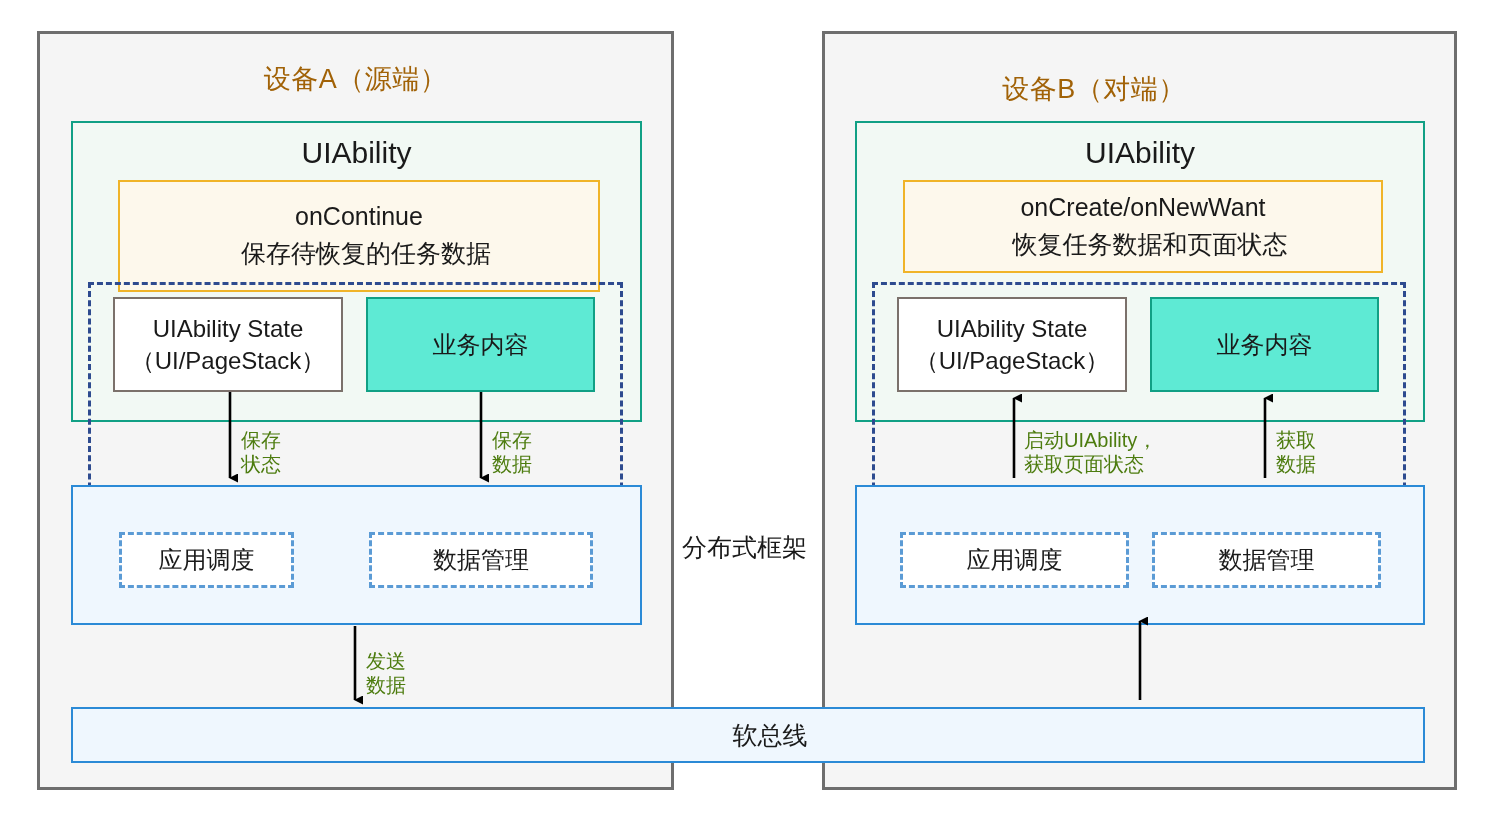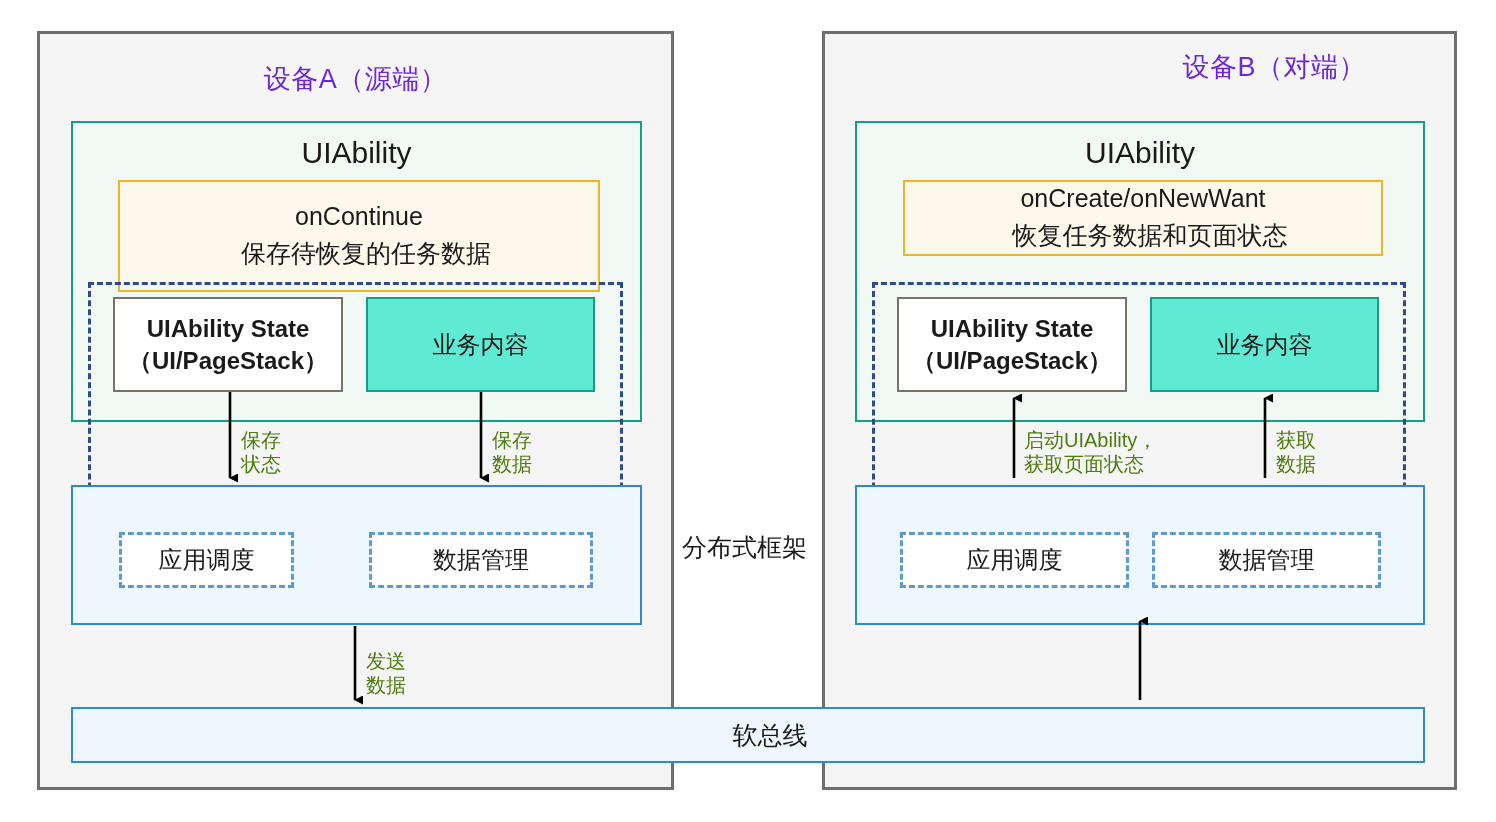--- a/index.html
+++ b/index.html
@@ -23,21 +23,21 @@
   
   .device-frame {
     background: #f5f5f5;
     border: 3px solid #6e6e6e;
   }
   .device-title {
     position: absolute;
     left: 0; right: 0;
     text-align: center;
     font-size: 27px;
-    color: #6d28d9;
+    color: #a16207;
     letter-spacing: 0.5px;
   }
 
   
   .uiability-panel {
     background: #f2f9f4;
     border: 2px solid #11a085;
   }
   .uiability-title {
     position: absolute;
@@ -68,21 +68,20 @@
 
   
   .state-box {
     background: #ffffff;
     border: 2px solid #7b716b;
     display: flex;
     flex-direction: column;
     align-items: center;
     justify-content: center;
     line-height: 1.32;
-    font-weight: bold;
   }
   .state-box span { font-size: 24px; display: block; }
   .content-box {
     background: #5eead4;
     border: 2px solid #11a085;
     display: flex;
     align-items: center;
     justify-content: center;
   }
   .content-box span { font-size: 24px; }
@@ -136,21 +135,21 @@
 </style>
 </head>
 <body>
 
 <div id="canvas">
 
   <div class="abs device-frame" style="left:37px; top:31px; width:637px; height:759px;"></div>
   <div class="device-title" style="left:37px; width:637px; top:61px;">设备A（源端）</div>
 
   <div class="abs device-frame" style="left:822px; top:31px; width:635px; height:759px;"></div>
-  <div class="device-title" style="left:822px; width:544px; top:49px;text-align:right;">设备B（对端）</div>
+  <div class="device-title" style="left:822px; width:544px; top:71px;">设备B（对端）</div>
 
   <div class="abs uiability-panel" style="left:71px; top:121px; width:571px; height:301px;"></div>
   <div class="uiability-title" style="left:71px; width:571px; top:136px;">UIAbility</div>
 
   <div class="abs callback-box" style="left:118px; top:180px; width:482px; height:112px;">
     <span class="line1">onContinue</span>
     <span class="line2">保存待恢复的任务数据</span>
   </div>
 
   <div class="abs navy-dashed" style="left:88px; top:282px; width:535px; height:325px;"></div>
@@ -160,21 +159,21 @@
     <span>（UI/PageStack）</span>
   </div>
 
   <div class="abs content-box" style="left:366px; top:297px; width:229px; height:95px;">
     <span>业务内容</span>
   </div>
 
   <div class="abs uiability-panel" style="left:855px; top:121px; width:570px; height:301px;"></div>
   <div class="uiability-title" style="left:855px; width:570px; top:136px;">UIAbility</div>
 
-  <div class="abs callback-box" style="left:903px; top:180px; width:480px; height:76px;">
+  <div class="abs callback-box" style="left:903px; top:180px; width:480px; height:93px;">
     <span class="line1">onCreate/onNewWant</span>
     <span class="line2">恢复任务数据和页面状态</span>
   </div>
 
   <div class="abs navy-dashed" style="left:872px; top:282px; width:534px; height:325px;"></div>
 
   <div class="abs state-box" style="left:897px; top:297px; width:230px; height:95px;">
     <span>UIAbility State</span>
     <span>（UI/PageStack）</span>
   </div>

